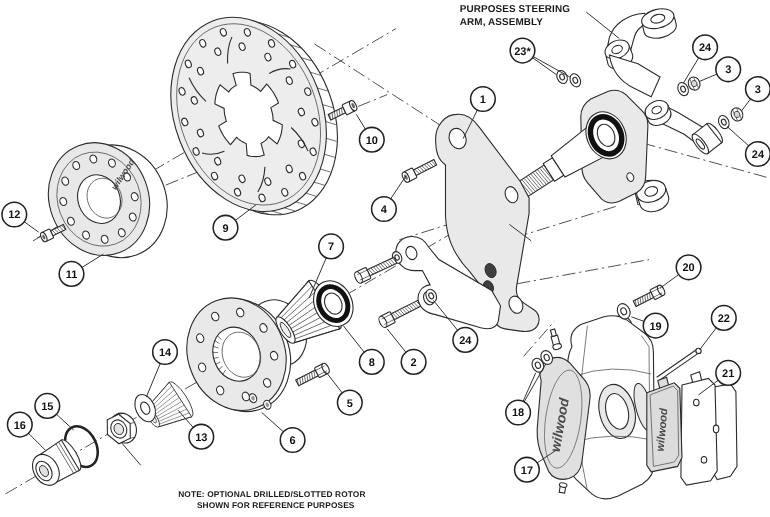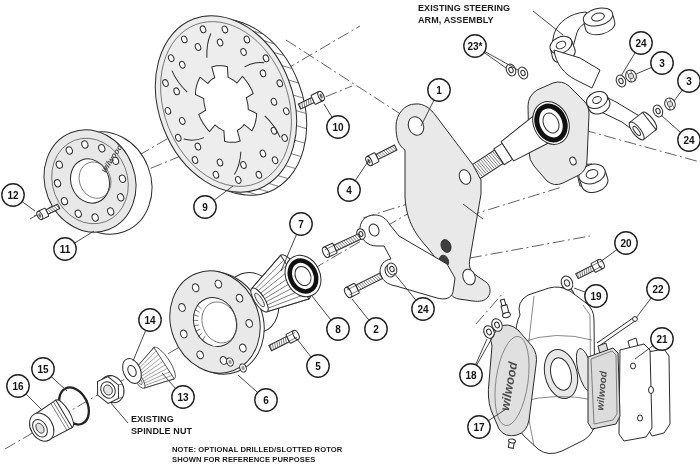--- a/index.html
+++ b/index.html
@@ -3,21 +3,21 @@
 <meta charset="utf-8">
 <style>
   html,body{margin:0;padding:0;background:#fff;}
   .stage{position:relative;width:700px;height:470px;background:#fff;overflow:hidden;
          font-family:"Liberation Sans",sans-serif;}
   .stage svg{display:block;position:absolute;left:0;top:0;}
   .lbl{position:absolute;font-size:9px;font-weight:bold;line-height:11.5px;
        color:#1a1a1a;white-space:nowrap;letter-spacing:.1px;}
   .lbl span{display:block;}
   .note-lbl{font-size:7.6px;line-height:10px;}
-  .note-lbl .ind{}
+  .note-lbl .ind{margin-left:17px;}
   
   .fw{fill:#ffffff;stroke:#2b2b2b;stroke-width:1;}
   .fg{fill:#e9e9e9;stroke:#2b2b2b;stroke-width:1;}
   .fd{fill:#3f3f3f;stroke:#2b2b2b;stroke-width:.8;}
   .ln{fill:none;stroke:#2b2b2b;stroke-width:1;}
   .tn{fill:none;stroke:#2b2b2b;stroke-width:.55;}
   .thin{fill:none;stroke:#555;stroke-width:.7;}
   .dash{fill:none;stroke:#3a3a3a;stroke-width:.8;stroke-dasharray:12 3.5 2 3.5;}
   .ldr{fill:none;stroke:#333;stroke-width:.9;}
   .co-c{fill:#fff;stroke:#222;stroke-width:1.4;}
@@ -635,24 +635,20 @@
           <text x="689" y="140" dy="3.6" class="co-t">24</text>
         </g>
         <g>
           <circle cx="423" cy="309" r="11.2" class="co-c"></circle>
           <text x="423" y="309" dy="3.6" class="co-t">24</text>
         </g>
       </g>
 </svg>
 
 <div class="lbl" style="left:418px;top:3px">
-  <span>EXISTING STEERING</span>
+  <span>PURPOSES STEERING</span>
   <span>ARM, ASSEMBLY</span>
 </div>
-<div class="lbl" style="left:131px;top:414px">
-  <span>EXISTING</span>
-  <span>SPINDLE NUT</span>
-</div>
-<div class="lbl note-lbl" style="left:172px;top:445px">
+<div class="lbl note-lbl" style="left:162px;top:445px">
   <span>NOTE: OPTIONAL DRILLED/SLOTTED ROTOR</span>
   <span class="ind">SHOWN FOR REFERENCE PURPOSES</span>
 </div>
 </div>
 
 </body></html>

